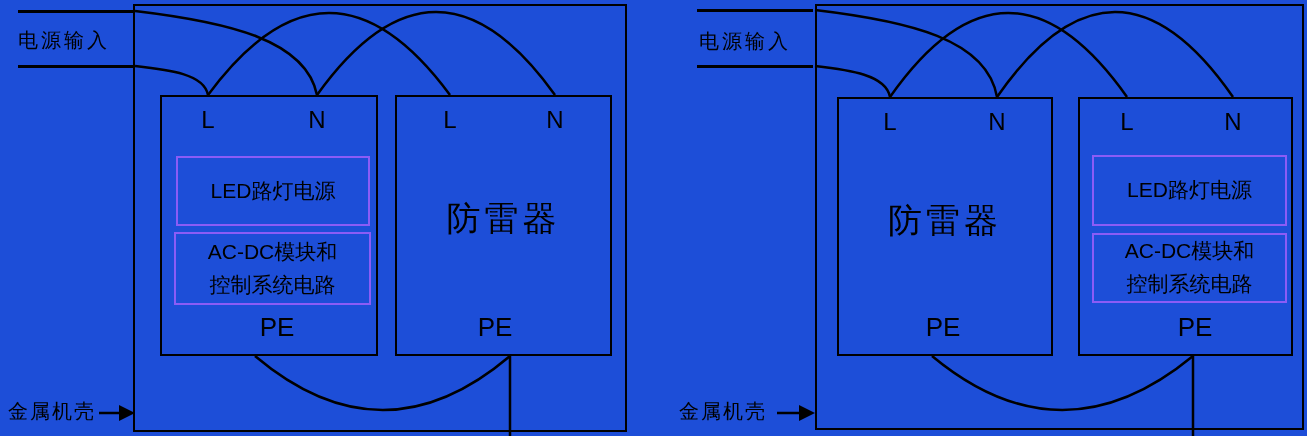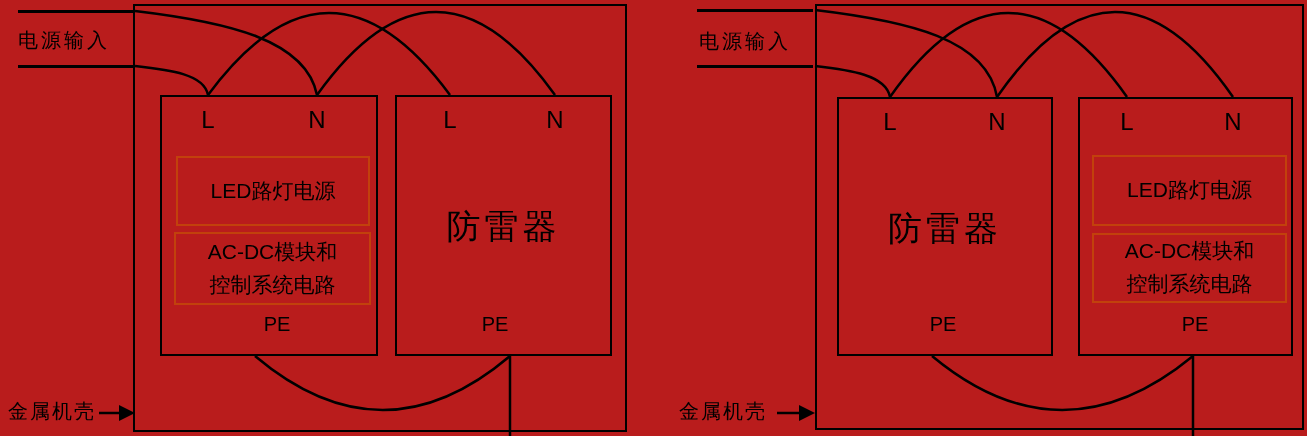--- a/index.html
+++ b/index.html
@@ -1,37 +1,37 @@
 <!DOCTYPE html>
 <html><head>
 <meta charset="utf-8">
 <style>
   html,body{margin:0;padding:0;background:#ffffff;}
   #screenshot{
-    position:relative;width:1307px;height:436px;background:#b91c1c;overflow:hidden;
+    position:relative;width:1307px;height:436px;background:#1d4ed8;overflow:hidden;
     font-family:"Liberation Sans","DejaVu Sans",sans-serif;color:#000;
   }
   .panel{position:absolute;top:0;width:660px;height:436px;}
   .wires{position:absolute;left:0;top:0;width:660px;height:436px;pointer-events:none;}
   .outer-box{position:absolute;border:2.5px solid #000;box-sizing:border-box;}
   .unit-box{position:absolute;border:2.5px solid #000;box-sizing:border-box;}
   .module-box{
-    position:absolute;border:2px solid #c2410c;box-sizing:border-box;
+    position:absolute;border:2px solid #8b5cf6;box-sizing:border-box;
     display:flex;flex-direction:column;align-items:center;justify-content:center;
     text-align:center;font-size:21px;line-height:1.55;
   }
   .input-line{position:absolute;height:3px;background:#000;}
   .lbl{position:absolute;line-height:1;}
   .power-input{font-size:20px;letter-spacing:3px;width:110px;}
   .chassis{font-size:20px;letter-spacing:2px;width:104px;text-align:center;}
   .terminal{font-size:24px;width:30px;text-align:center;}
-  .pe{font-size:20px;width:60px;text-align:center;}
+  .pe{font-size:26px;width:60px;text-align:center;}
   .arrester{
     font-family:"Liberation Serif","DejaVu Serif",serif;
-    font-size:34px;letter-spacing:4px;text-align:center;margin-top:8px;
+    font-size:34px;letter-spacing:4px;text-align:center;
   }
   .watermark{
     position:absolute;font-size:19px;letter-spacing:1px;color:#a0d296;
   }
 </style>
 </head>
 <body>
 
 <div id="screenshot">
 

